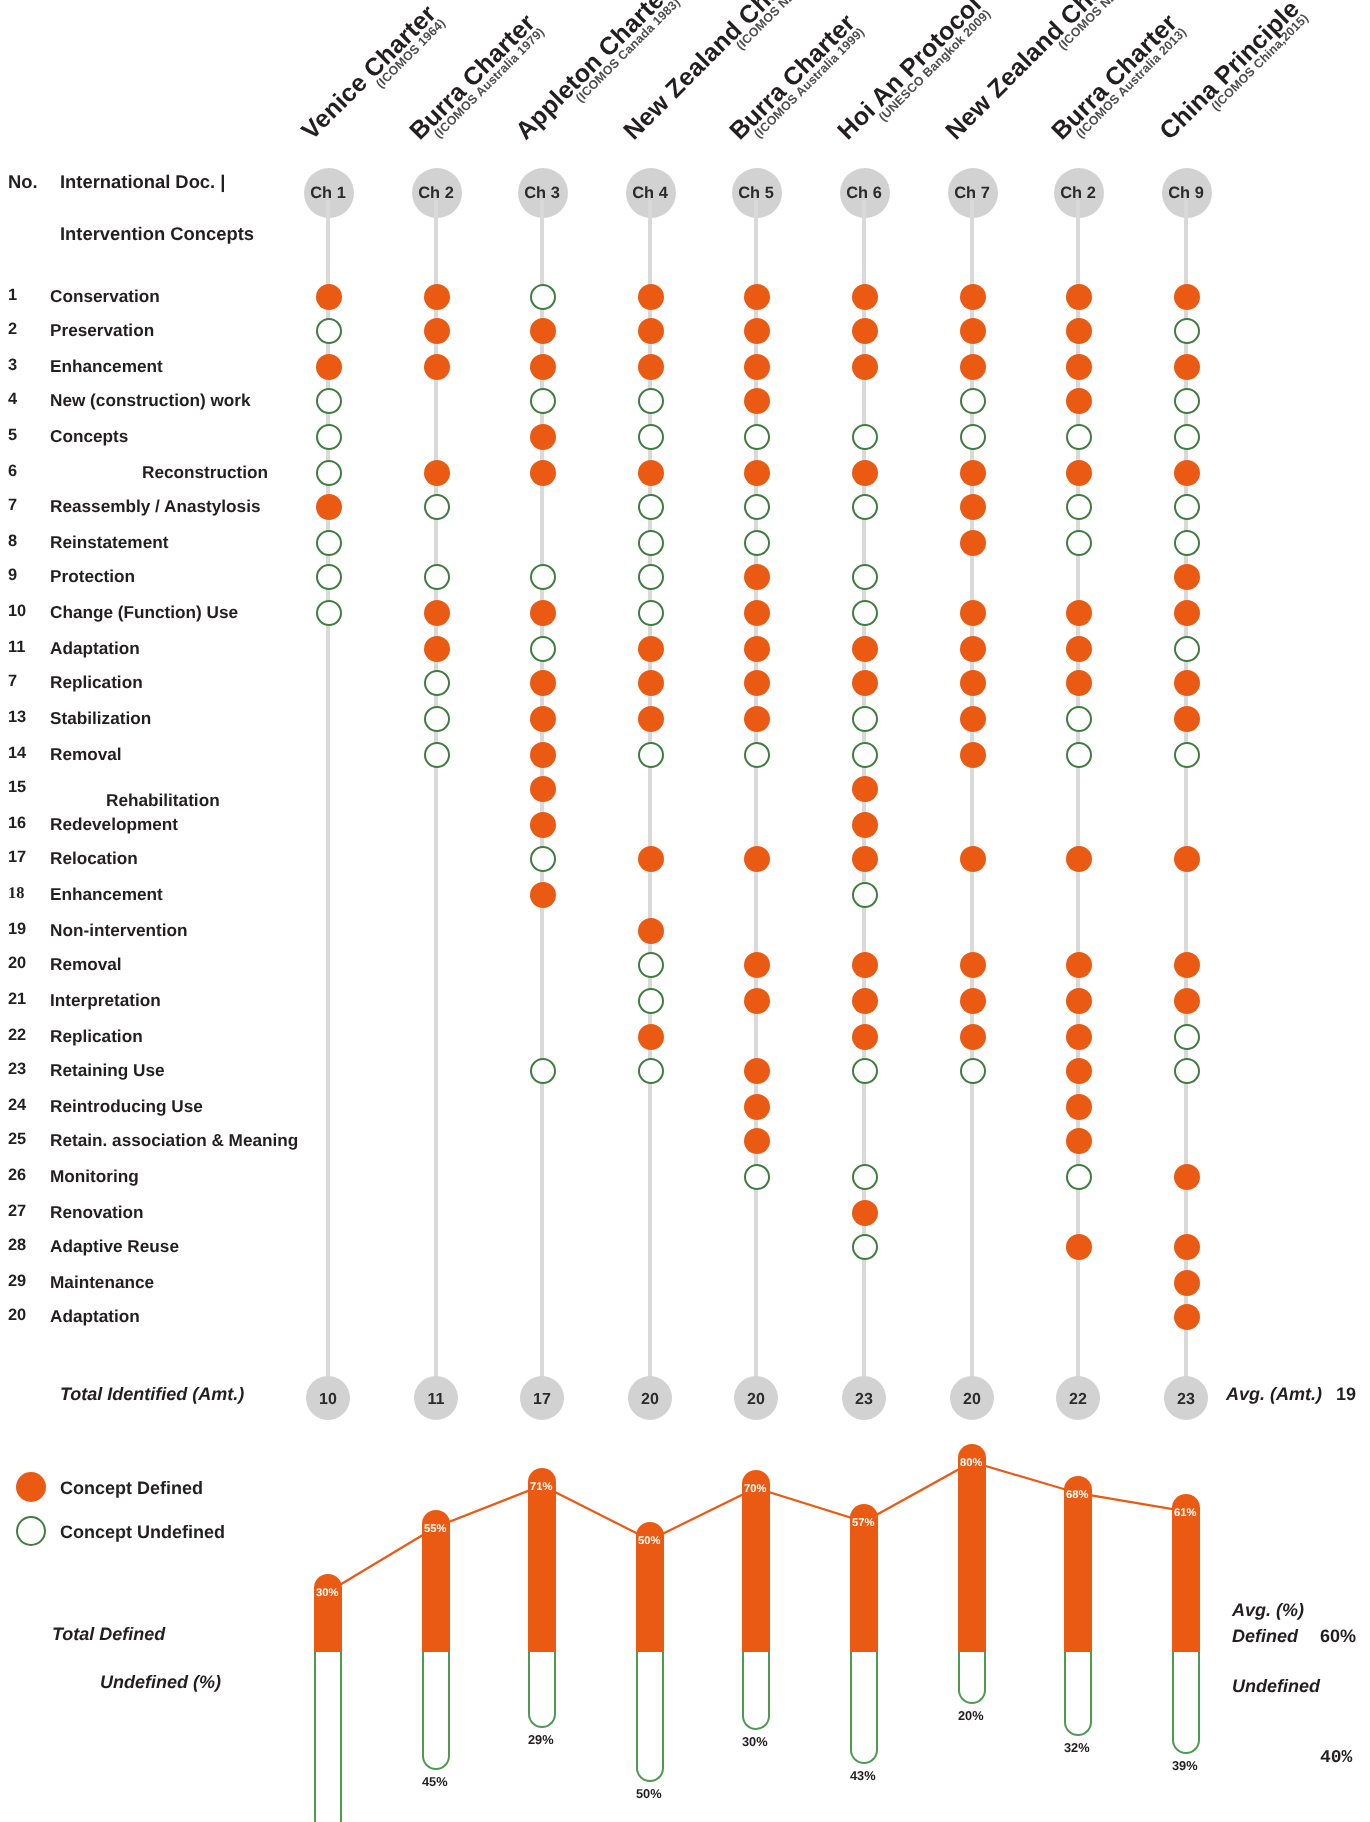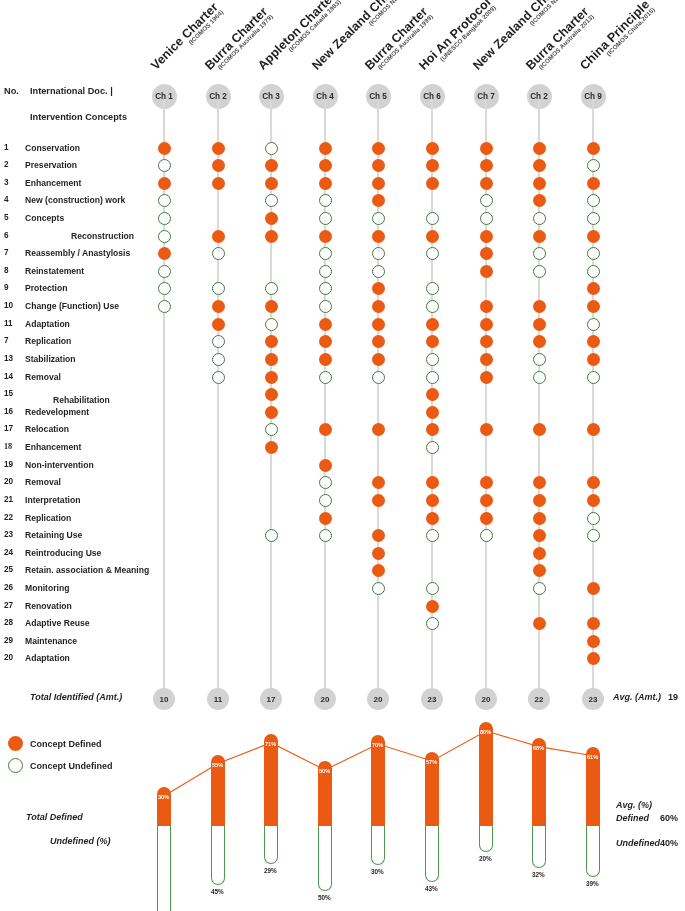--- a/index.html
+++ b/index.html
@@ -419,16 +419,16 @@
       <div class="pct-in" style="left: 587px; top: 753.7px;">61%</div>
       <div class="pct-out" style="left: 586px; top: 879.7px;">39%</div>
     </div>
   <div id="foot">
       <div class="ital" style="left: 26px; top: 812px;">Total  Defined</div>
       <div class="ital" style="left: 50px; top: 836px;">Undefined  (%)</div>
       <div class="ital" style="left: 616px; top: 800px;">Avg. (%)</div>
       <div class="ital" style="left: 616px; top: 813px;">Defined</div>
       <div class="plain" style="left: 660px; top: 813px;">60%</div>
       <div class="ital" style="left: 616px; top: 838px;">Undefined</div>
-      <div class="plain" style="left: 660px; top: 838px;">40%</div>
+      <div class="plain" style="left: 660px; top: 874px; font-family: Liberation Mono, monospace;">40%</div>
     </div>
 
 </div>
 
 </body></html>

